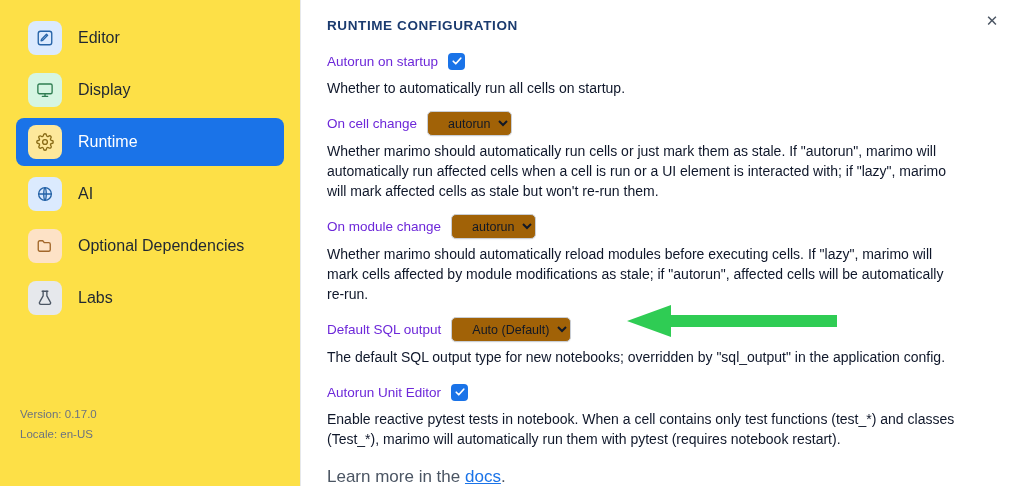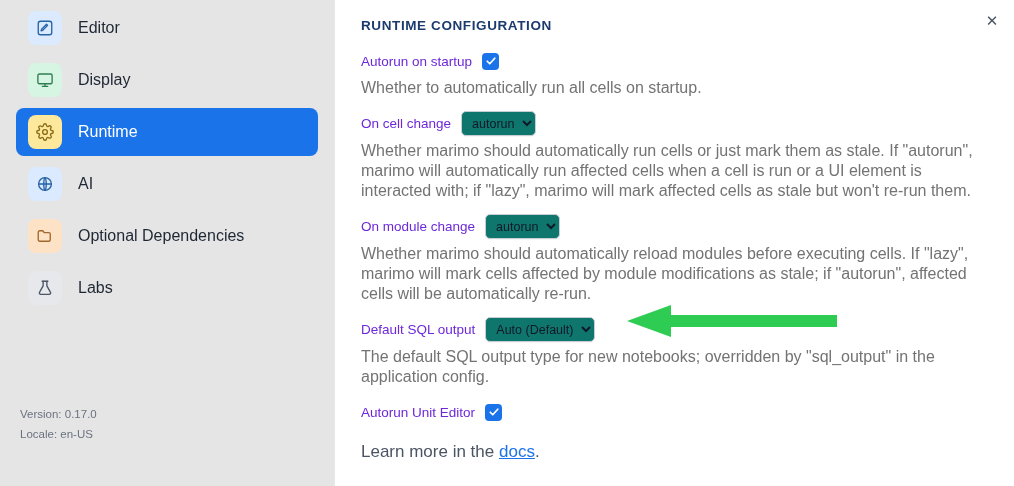--- a/index.html
+++ b/index.html
@@ -12,26 +12,26 @@
     -webkit-font-smoothing: antialiased;
   }
   #app {
     position: relative;
     width: 1014px; height: 486px;
     display: flex;
   }
 
   
   .sidebar {
-    width: 335px;
+    width: 301px;
     height: 100%;
-    background: #e5e5e5;
+    background: #fde047;
     border-right: 1px solid #e6e8eb;
     position: relative;
-    padding-top: 0;
+    padding-top: 10px;
   }
   .nav-item {
     display: flex;
     align-items: center;
     gap: 16px;
     height: 48px;
     margin: 4px 16px;
     padding: 0 12px;
     border-radius: 8px;
     cursor: pointer;
@@ -100,22 +100,22 @@
     display: flex;
     align-items: center;
     gap: 10px;
     min-height: 24px;
   }
   .field-label {
     font-size: 13.5px;
     color: #6d28d9;
   }
   .field-desc {
-    font-size: 16px;
-    color: #737373;
+    font-size: 14px;
+    color: #0f172a;
     line-height: 20px;
     margin-top: 5px;
     max-width: 640px;
   }
   .desc-wide { max-width: 632px; }
 
   
   .checkbox {
     width: 17px; height: 17px;
     border-radius: 4px;
@@ -125,24 +125,24 @@
     cursor: pointer;
     flex: 0 0 auto;
   }
   .checkbox svg { display:block; }
 
   
   select.sel {
     font-family: "Liberation Sans", sans-serif;
     font-size: 12.5px;
     color: #111827;
-    background: #0f766e;
+    background: #a16207;
     border: 1px solid #c9ced6;
     border-radius: 5px;
-    padding: 3px 4px 3px 6px;
+    padding: 3px 4px 3px 16px;
     height: 25px;
     cursor: pointer;
     box-shadow: 0 1px 1px rgba(0,0,0,0.04);
   }
 
   a.link {
     color: #1a73e8;
     text-decoration: underline;
   }
   .learn-more {
@@ -290,20 +290,21 @@
 
     <div class="field">
       <div class="field-row">
         <span class="field-label">Autorun Unit Editor</span>
         <span class="checkbox">
           <svg width="12" height="12" viewBox="0 0 24 24" fill="none" stroke="#ffffff" stroke-width="3.4" stroke-linecap="round" stroke-linejoin="round">
               <path d="M4.5 12.5 9.5 17.5 19.5 6.5"></path>
             </svg>
         </span>
       </div>
+      <div class="field-desc desc-wide">Enable reactive pytest tests in notebook. When a cell contains only test functions (test_*) and classes (Test_*), marimo will automatically run them with pytest (requires notebook restart).</div>
     </div>
 
     <div class="learn-more">
       <span>Learn more in the </span><a class="link" href="#">docs</a><span>.</span>
     </div>
   </div>
 
   <svg class="arrow" viewBox="0 0 212 36">
     <path d="M212 12 H46 V2 L2 18 L46 34 V24 H212 Z" fill="#2fcc54"></path>
   </svg>

